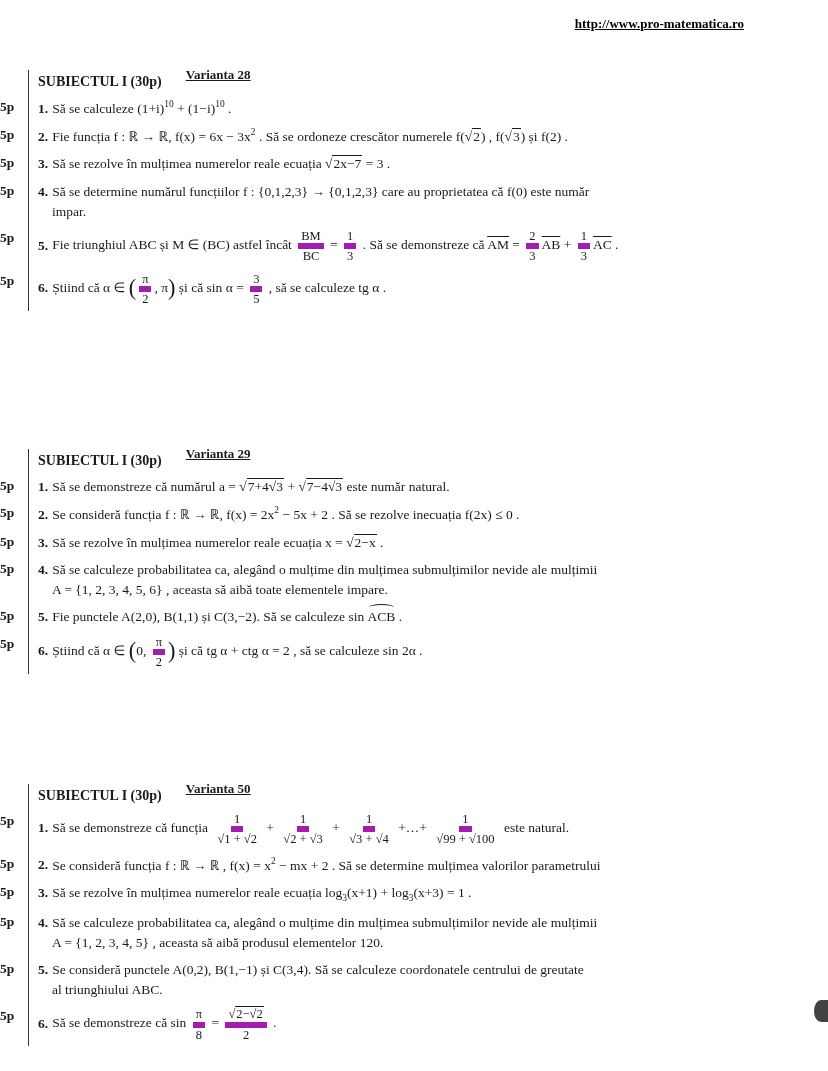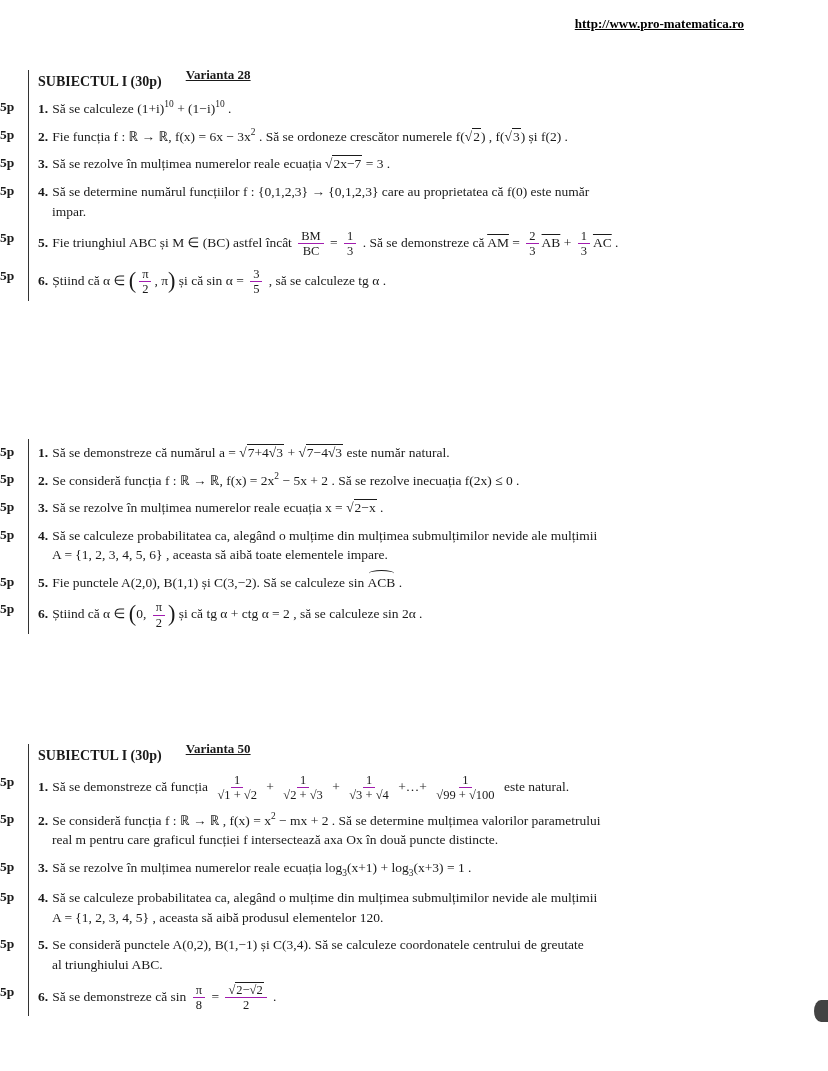--- a/index.html
+++ b/index.html
@@ -20,21 +20,21 @@
     padding:4px 0 4px 23px;text-indent:-14px;
     font-size:13.5px;line-height:1.45;
   }
   .headc{padding:2px 0 2px 9px;text-indent:0;}
   .subj{font-weight:bold;font-size:14px;}
   .variant{font-weight:bold;font-size:13px;text-decoration:underline;margin-left:24px;position:relative;top:-7px;}
   .pnum{font-weight:bold;margin-right:4px;}
   sup{font-size:0.7em;}
   sub{font-size:0.7em;}
   .frac{display:inline-flex;flex-direction:column;align-items:center;vertical-align:middle;margin:0 3px;font-size:12.5px;line-height:1.15;text-indent:0;}
-  .frac .fnum{padding:0 3px;border-bottom:1px solid #a21caf;white-space:nowrap;}
+  .frac .fnum{padding:0 3px;border-bottom:6px solid #a21caf;white-space:nowrap;}
   .frac .fden{padding:0 3px;white-space:nowrap;}
   .sqrt{white-space:nowrap;display:inline;}
   .rcnd{border-top:1.2px solid #1a1a1a;padding:0 1px;}
   .ov{text-decoration:overline;}
   .hat{display:inline-block;position:relative;text-indent:0;}
   .hat::before{content:"";position:absolute;top:-3px;left:4%;right:4%;height:6px;
     border-top:1.4px solid #1a1a1a;border-radius:50% 50% 0 0;}
   .bigp{font-size:165%;vertical-align:middle;line-height:0.8;position:relative;top:-1px;}
   .artifact{position:absolute;right:0px;top:1000px;width:14px;height:22px;background:#222;border-radius:60% 0 0 60%;opacity:0.85;}
 </style>
@@ -88,20 +88,24 @@
         <div class="ptext"><span class="pnum">6.</span><span>Știind că α ∈ </span><span class="bigp">(</span><span class="frac">
             <span class="fnum">π</span>
             <span class="fden">2</span>
           </span><span>, π</span><span class="bigp">)</span><span> și că sin α = </span><span class="frac">
             <span class="fnum">3</span>
             <span class="fden">5</span>
           </span><span> , să se calculeze tg α .</span></div>
       </div>
     </div>
     <div class="section s2">
+      <div class="prow hrow">
+        <div class="pts"></div>
+        <div class="ptext headc"><span class="subj">SUBIECTUL I (30p)</span><span class="variant">Varianta 29</span></div>
+      </div>
       <div class="prow">
         <div class="pts">5p</div>
         <div class="ptext"><span class="pnum">1.</span><span>Să se demonstreze că numărul a = </span><span class="sqrt">√<span class="rcnd">7+4√3</span></span><span> + </span><span class="sqrt">√<span class="rcnd">7−4√3</span></span><span> este număr natural.</span></div>
       </div>
       <div class="prow">
         <div class="pts">5p</div>
         <div class="ptext"><span class="pnum">2.</span><span>Se consideră funcția f : ℝ → ℝ,  f(x) = 2x</span><sup>2</sup><span> − 5x + 2 . Să se rezolve inecuația f(2x) ≤ 0 .</span></div>
       </div>
       <div class="prow">
         <div class="pts">5p</div>
@@ -139,21 +143,21 @@
           </span><span> + </span><span class="frac">
             <span class="fnum">1</span>
             <span class="fden">√3 + √4</span>
           </span><span> +…+ </span><span class="frac">
             <span class="fnum">1</span>
             <span class="fden">√99 + √100</span>
           </span><span> este natural.</span></div>
       </div>
       <div class="prow">
         <div class="pts">5p</div>
-        <div class="ptext"><span class="pnum">2.</span><span>Se consideră funcția f : ℝ → ℝ , f(x) = x</span><sup>2</sup><span> − mx + 2 . Să se determine mulțimea valorilor parametrului</span><br><span>real m pentru care graficul funcției f intersectează axa Ox în două puncte distincte.</span></div>
+        <div class="ptext"><span class="pnum">2.</span><span>Se consideră funcția f : ℝ → ℝ , f(x) = x</span><sup>2</sup><span> − mx + 2 . Să se determine mulțimea valorilor parametrului</span><br></div>
       </div>
       <div class="prow">
         <div class="pts">5p</div>
         <div class="ptext"><span class="pnum">3.</span><span>Să se rezolve în mulțimea numerelor reale ecuația log</span><sub>3</sub><span>(x+1) + log</span><sub>3</sub><span>(x+3) = 1 .</span></div>
       </div>
       <div class="prow">
         <div class="pts">5p</div>
         <div class="ptext"><span class="pnum">4.</span><span>Să se calculeze probabilitatea ca, alegând o mulțime din mulțimea submulțimilor nevide ale mulțimii</span><br><span>A = {1, 2, 3, 4, 5} , aceasta să aibă produsul elementelor 120.</span></div>
       </div>
       <div class="prow">

